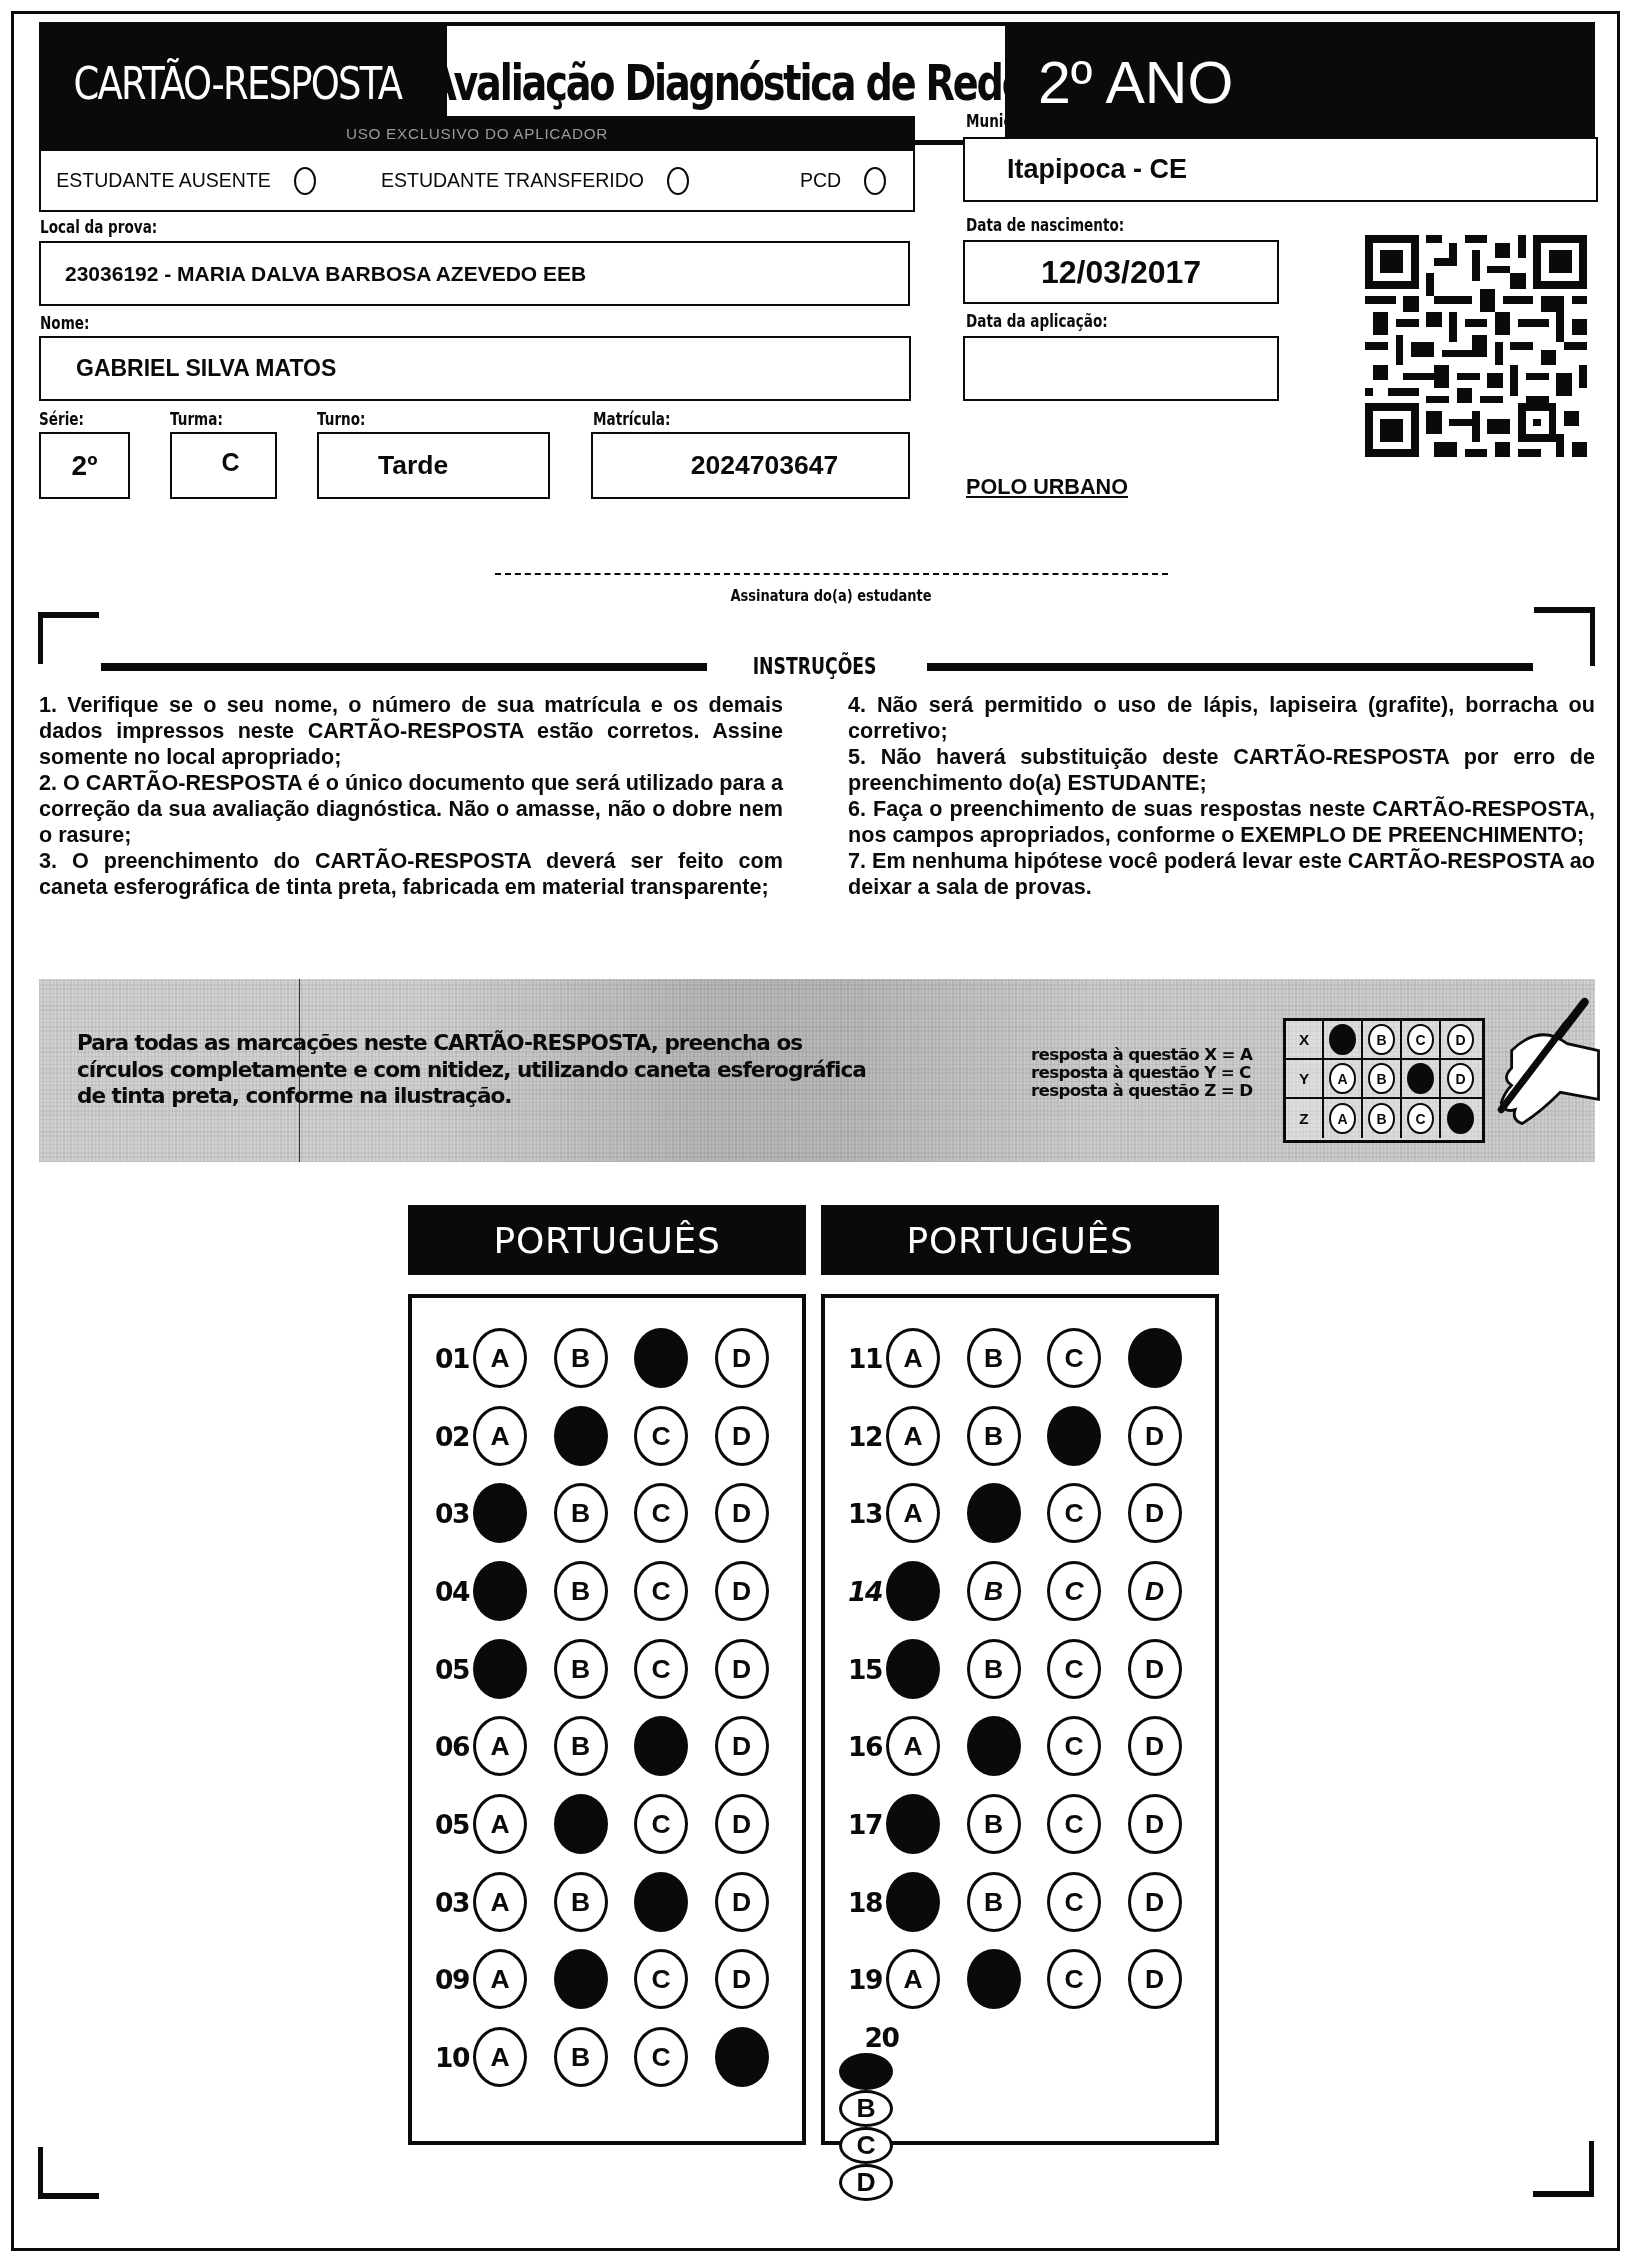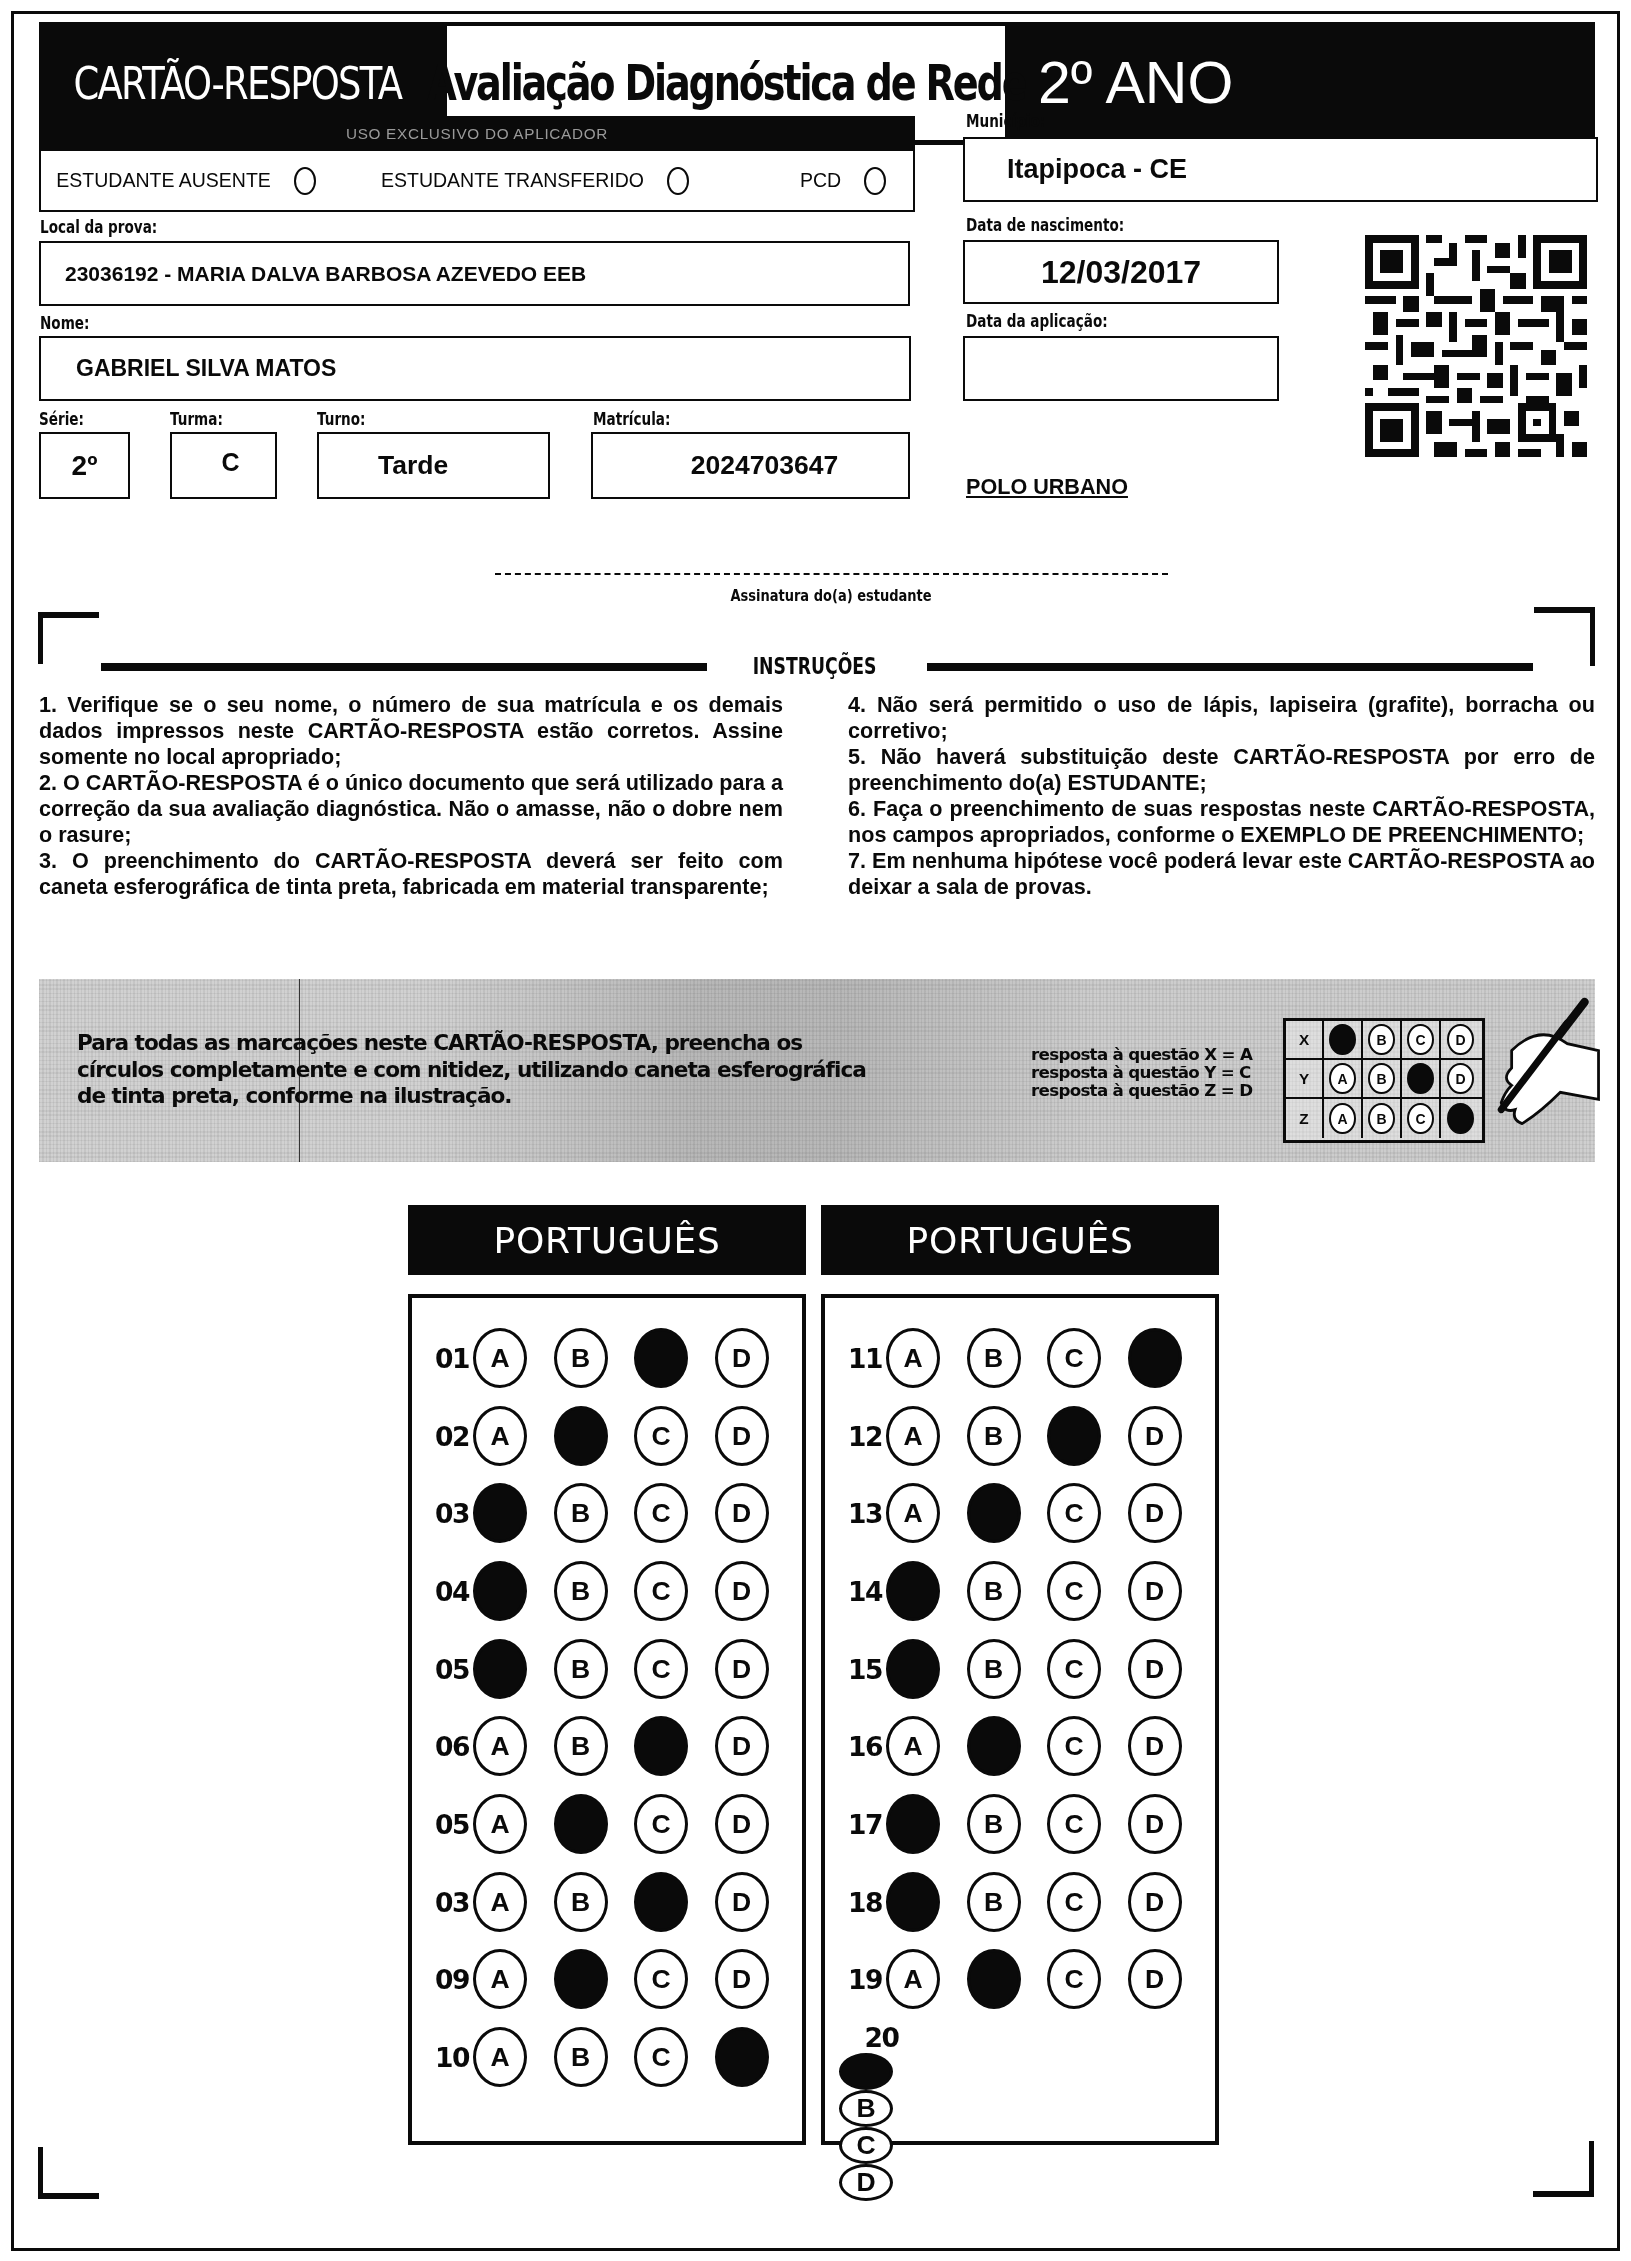--- a/index.html
+++ b/index.html
@@ -383,21 +383,21 @@
       <div class="bub filled">C</div>
       <div class="bub">D</div>
     </div>
     <div class="arow" style="top: 180px; left: 14px;">
       <div class="qnum">13</div>
       <div class="bub">A</div>
       <div class="bub filled">B</div>
       <div class="bub">C</div>
       <div class="bub">D</div>
     </div>
-    <div class="arow" style="top: 258px; left: 14px;">
+    <div class="arow" style="top: 258px; left: 14px; font-style: italic;">
       <div class="qnum">14</div>
       <div class="bub filled">A</div>
       <div class="bub">B</div>
       <div class="bub">C</div>
       <div class="bub">D</div>
     </div>
     <div class="arow" style="top: 336px; left: 14px;">
       <div class="qnum">15</div>
       <div class="bub filled">A</div>
       <div class="bub">B</div>

